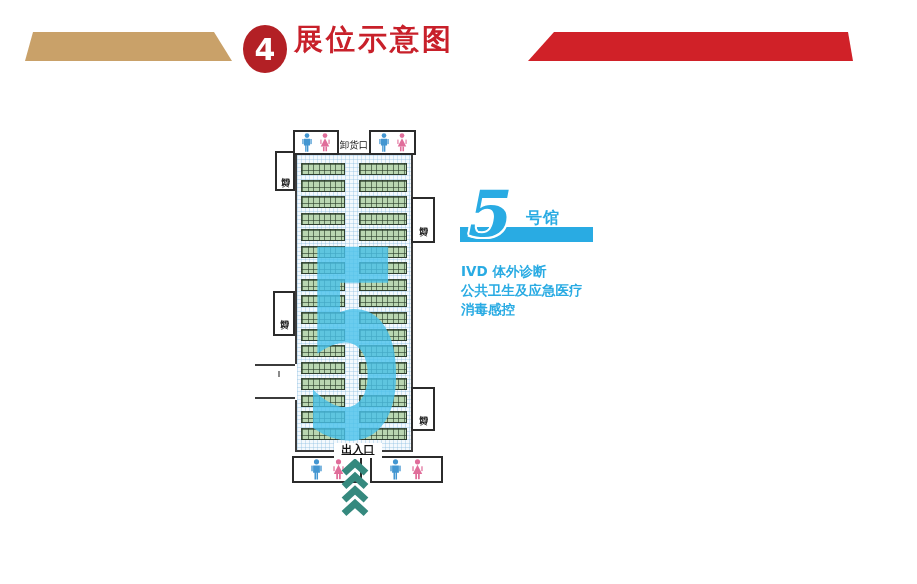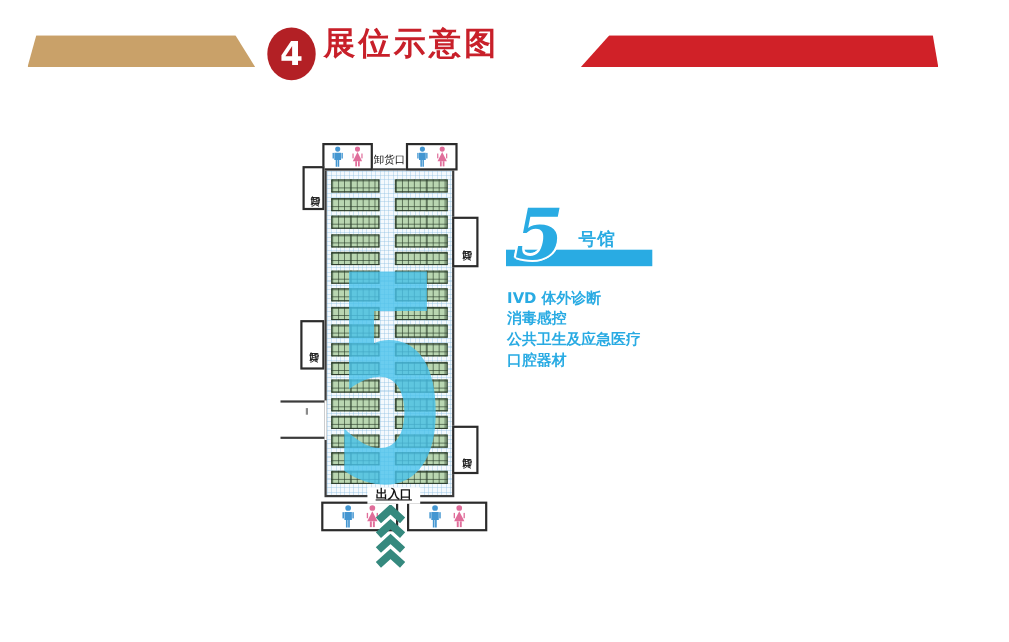--- a/index.html
+++ b/index.html
@@ -229,18 +229,17 @@
       <path d="M4 41 L15 31 L26 41"></path>
       <path d="M4 54.5 L15 44.5 L26 54.5"></path>
     </g>
   </svg>
 
   <div class="legend-bar"></div>
   <div class="legend-five">5</div>
   <div class="legend-suffix">号馆</div>
   <div class="legend-items">
       <div>IVD 体外诊断</div>
+      <div>公共卫生及应急医疗</div>
       <div>消毒感控</div>
-      <div>公共卫生及应急医疗</div>
-      <div>口腔器材</div>
     </div>
 
 </div>
 
 </body></html>

